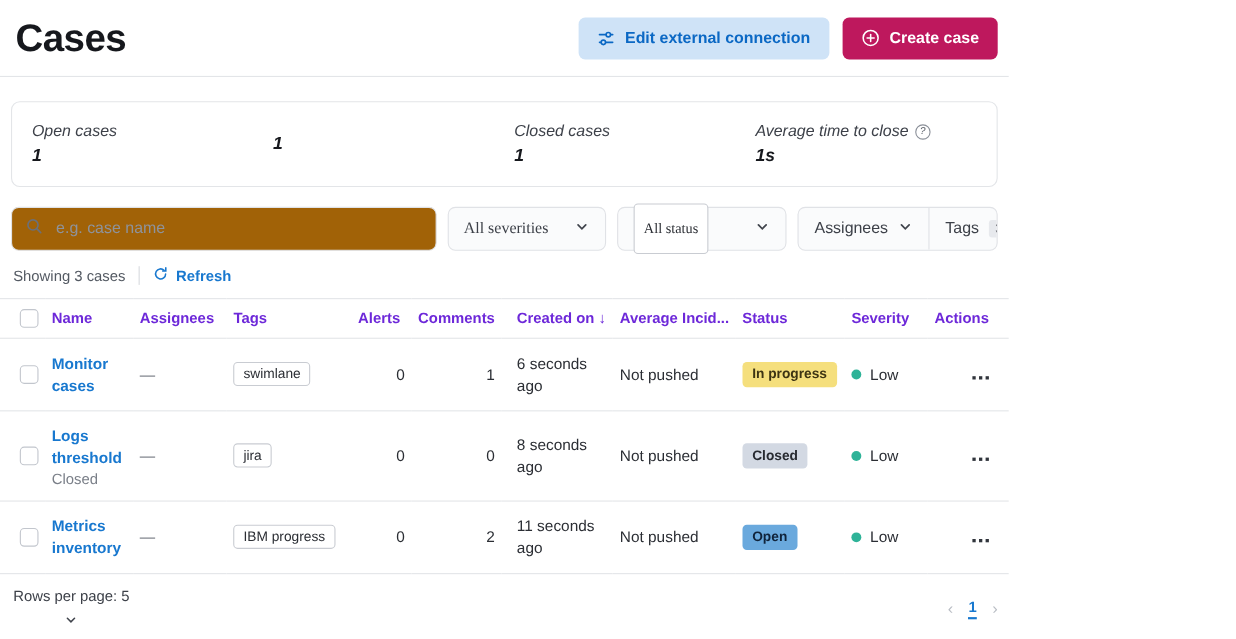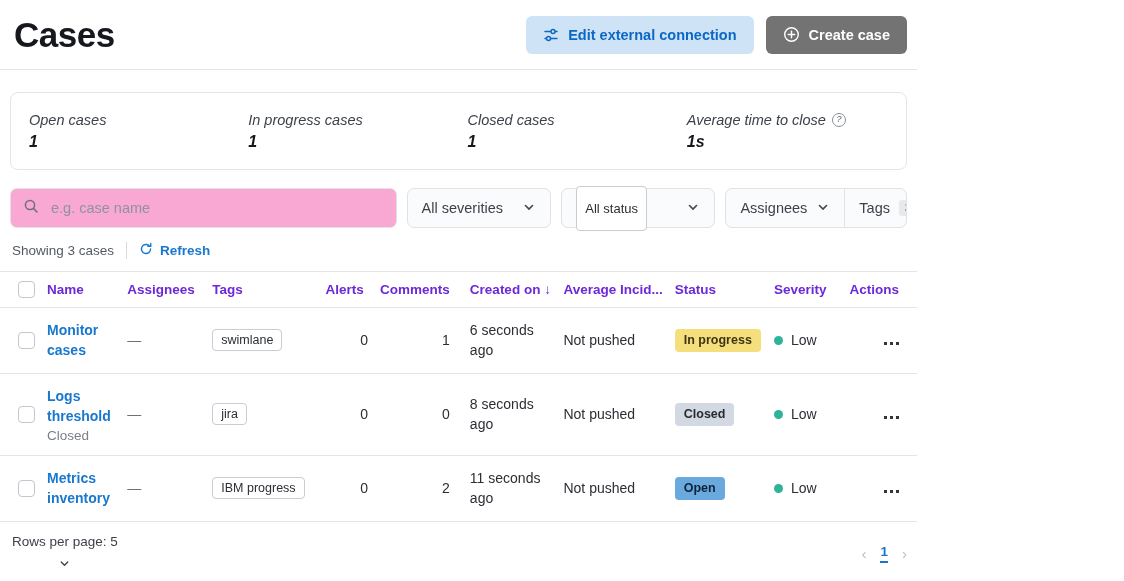--- a/index.html
+++ b/index.html
@@ -38,21 +38,21 @@
     padding: 0 17px;
     border-radius: 6px;
     font-size: 14.5px;
     font-weight: bold;
     border: none;
     cursor: pointer;
     white-space: nowrap;
     font-family: "Liberation Sans", sans-serif;
   }
   .btn-secondary { background: #cfe3f7; color: #0b68c4; }
-  .btn-primary { background: #737373; color: #ffffff; }
+  .btn-primary { background: #be185d; color: #ffffff; }
   .btn svg { display: block; }
 
   
   .stats-wrap { padding: 22px 10px 0 10px; }
   .stats-card {
     border: 1px solid #e3e5e8;
     border-radius: 8px;
     height: 78px;
     display: flex;
     align-items: center;
@@ -90,21 +90,21 @@
   }
   .search-box {
     position: relative;
     width: 492px;
     height: 40px;
   }
   .search-box input {
     width: 100%; height: 100%;
     border: 1px solid #e0e2e6;
     border-radius: 7px;
-    background: #f9a8d4;
+    background: #a16207;
     padding: 0 0 0 40px;
     font-size: 14.5px;
     font-family: "Liberation Sans", sans-serif;
     color: #1a1c21;
     outline: none;
   }
   .search-box input::placeholder { color: #8e939c; }
   .search-icon {
     position: absolute;
     left: 13px; top: 50%;
@@ -118,20 +118,21 @@
     background: #fafbfc;
     display: inline-flex;
     align-items: center;
     justify-content: space-between;
     gap: 10px;
     padding: 0 14px;
     font-size: 14.5px;
     color: #3d4149;
     cursor: pointer;
     white-space: nowrap;
+    font-family: Liberation Serif, serif;
   }
   .sev-select { width: 176px; }
   .status-select { width: 188px; }
   .chip-value {
     border: 1px solid #c9ccd2;
     border-radius: 4px;
     padding: 14px 8px;
     font-size: 13px;
     color: #2b2e34;
     background: #ffffff;
@@ -328,21 +329,20 @@
     </div>
   </div>
 
   <div class="stats-wrap">
     <div class="stats-card">
       <div class="stat">
         <div class="stat-label">Open cases</div>
         <div class="stat-value">1</div>
       </div>
       <div class="stat">
-        <div class="stat-label">In progress cases</div>
         <div class="stat-value">1</div>
       </div>
       <div class="stat">
         <div class="stat-label">Closed cases</div>
         <div class="stat-value">1</div>
       </div>
       <div class="stat">
         <div class="stat-label">
           <span>Average time to close</span>
           <span class="help-icon">?</span>

